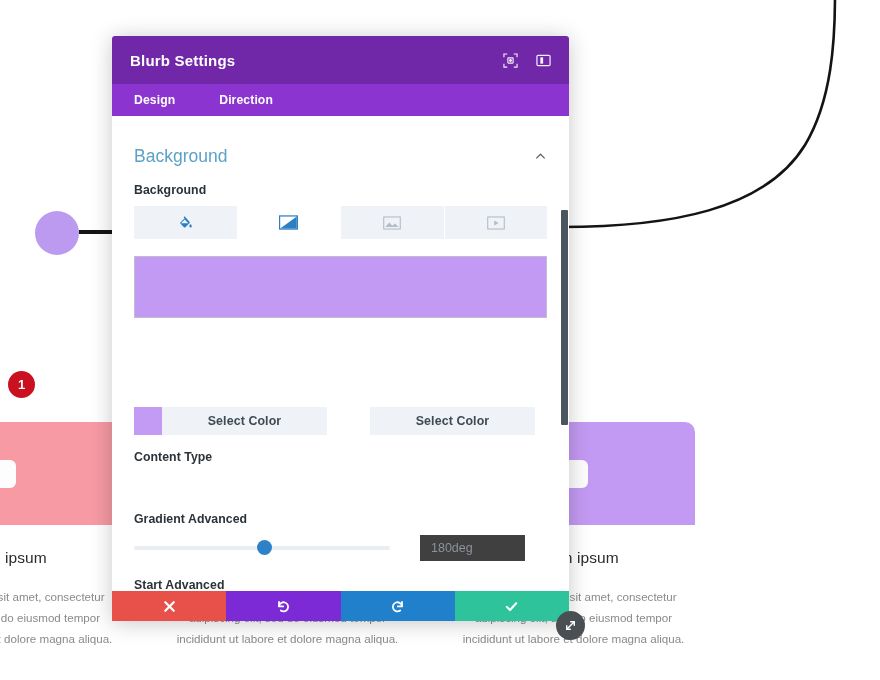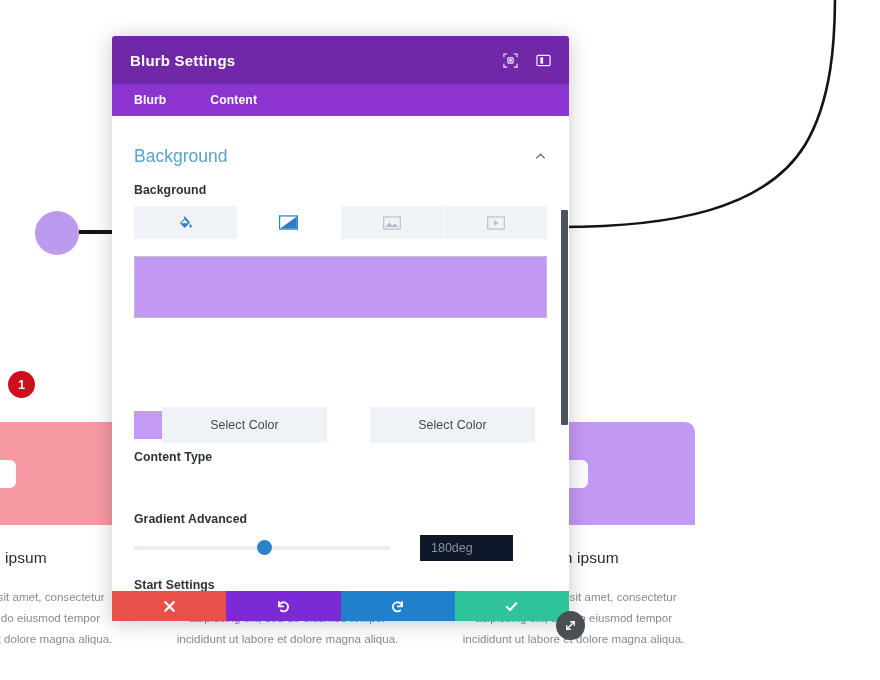--- a/index.html
+++ b/index.html
@@ -112,23 +112,23 @@
     height: 62px; background: #c39af3;
     border: 1px solid #c0bcd4;
   }
 
   .color-row {
     position: absolute; left: 22px; right: 22px; top: 371px;
     display: flex; align-items: center;
   }
   .swatch { width: 28px; height: 28px; background: #c49bf4; flex-shrink: 0; }
   .select-color-btn {
-    height: 36px; background: #eff2f6; color: #3e4a54;
+    height: 28px; background: #eff2f6; color: #3e4a54;
     font-size: 12.4px; display: flex; align-items: center; justify-content: center;
-    cursor: pointer; letter-spacing: .1px;
+    cursor: pointer; letter-spacing: .1px; font-weight: bold;
   }
   .scb-1 { width: 165px; }
   .scb-2 { width: 165px; margin-left: 43px; }
 
   .badge-1 {
     position: absolute; left: 8px; top: 371px;
     width: 27px; height: 27px; border-radius: 50%;
     background: #cb1020; color: #fff;
     font-size: 13px; font-weight: bold;
     display: flex; align-items: center; justify-content: center;
@@ -151,22 +151,22 @@
   .slider-track {
     width: 256px; height: 4px; background: #eaedf1; border-radius: 2px;
     position: relative;
   }
   .slider-thumb {
     position: absolute; left: 123px; top: -6px;
     width: 15px; height: 15px; border-radius: 50%; background: #2d82c7;
     cursor: pointer;
   }
   .slider-input {
-    margin-left: 30px; width: 93px; height: 26px;
-    background: #0f172a; border: none;
+    margin-left: 30px; width: 105px; height: 26px;
+    background: #404040; border: none;
     font-size: 12.5px; color: #8b9299; padding: 0 11px;
     font-family: "Liberation Sans", sans-serif;
   }
 
   
   .bottom-bar {
     position: absolute; left: 112px; top: 591px;
     width: 457px; height: 30px; display: flex; z-index: 9;
   }
   .bb { flex: 1; display: flex; align-items: center; justify-content: center; cursor: pointer; }
@@ -250,22 +250,22 @@
           <circle cx="8" cy="8" r="1.5" fill="#ffffff" stroke="none"></circle>
         </svg>
         <svg class="hicon" viewBox="0 0 16 16" fill="none" stroke="#ffffff" stroke-width="1.3">
           <rect x="1" y="2.5" width="14" height="11" rx="1.3"></rect>
           <rect x="4.6" y="4.6" width="3" height="6.8" fill="#ffffff" stroke="none"></rect>
         </svg>
       </div>
     </div>
 
     <div class="tabbar">
-      <div class="tab">Blurb</div>
-      <div class="tab">Content</div>
+      <div class="tab">Design</div>
+      <div class="tab">Direction</div>
     </div>
 
     <div class="modal-body">
 
       <div class="section-head">
         <div class="section-title">Background</div>
         <svg class="chev" viewBox="0 0 14 14" fill="none" stroke="#5b6670" stroke-width="1.4">
           <path d="M2.5 9L7 4.6L11.5 9"></path>
         </svg>
       </div>
@@ -317,21 +317,21 @@
       <div class="field-label">Gradient Advanced</div>
       <div class="slider-row">
         <div class="slider-track">
           <div class="slider-thumb"></div>
         </div>
         <input class="slider-input" readonly="" value="180deg" style="">
       </div>
     </div>
 
     <div class="blk blk-start">
-      <div class="field-label">Start Settings</div>
+      <div class="field-label">Start Advanced</div>
     </div>
 
   </div>
 
   <div class="badge-1">1</div>
 
   <div class="scrollbar"></div>
 
   <div class="bottom-bar">
     <div class="bb bb-cancel">

